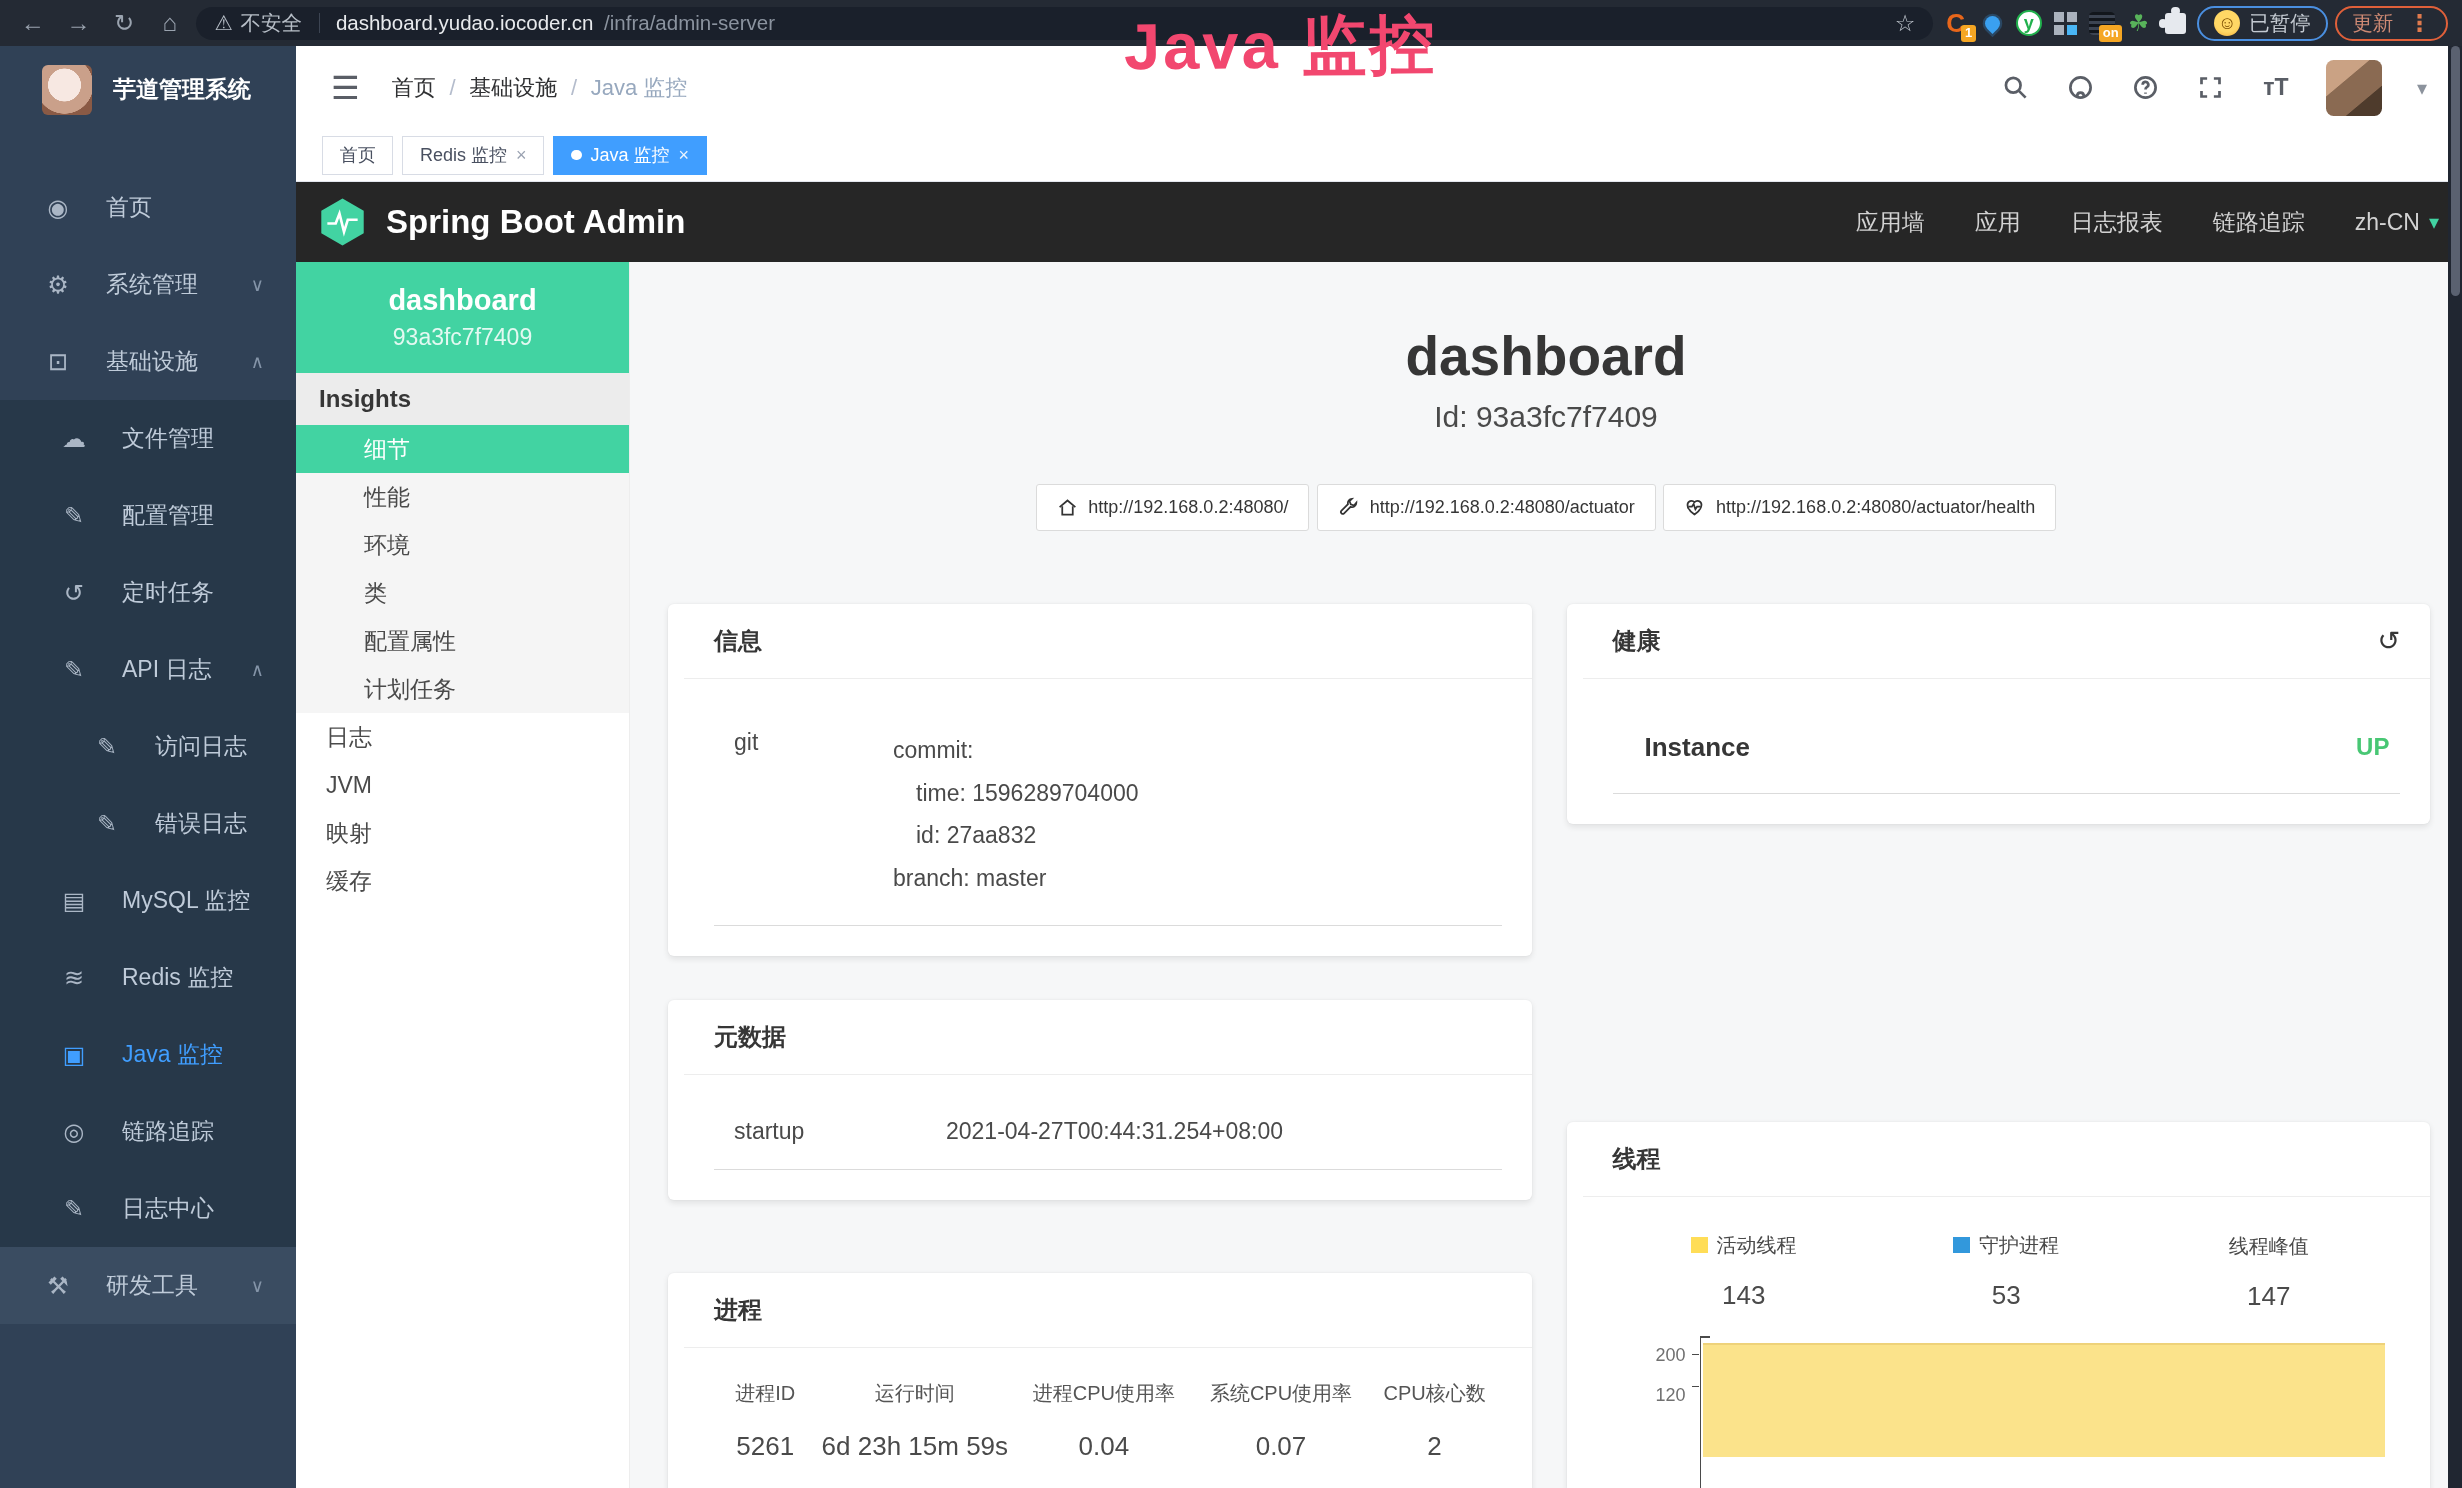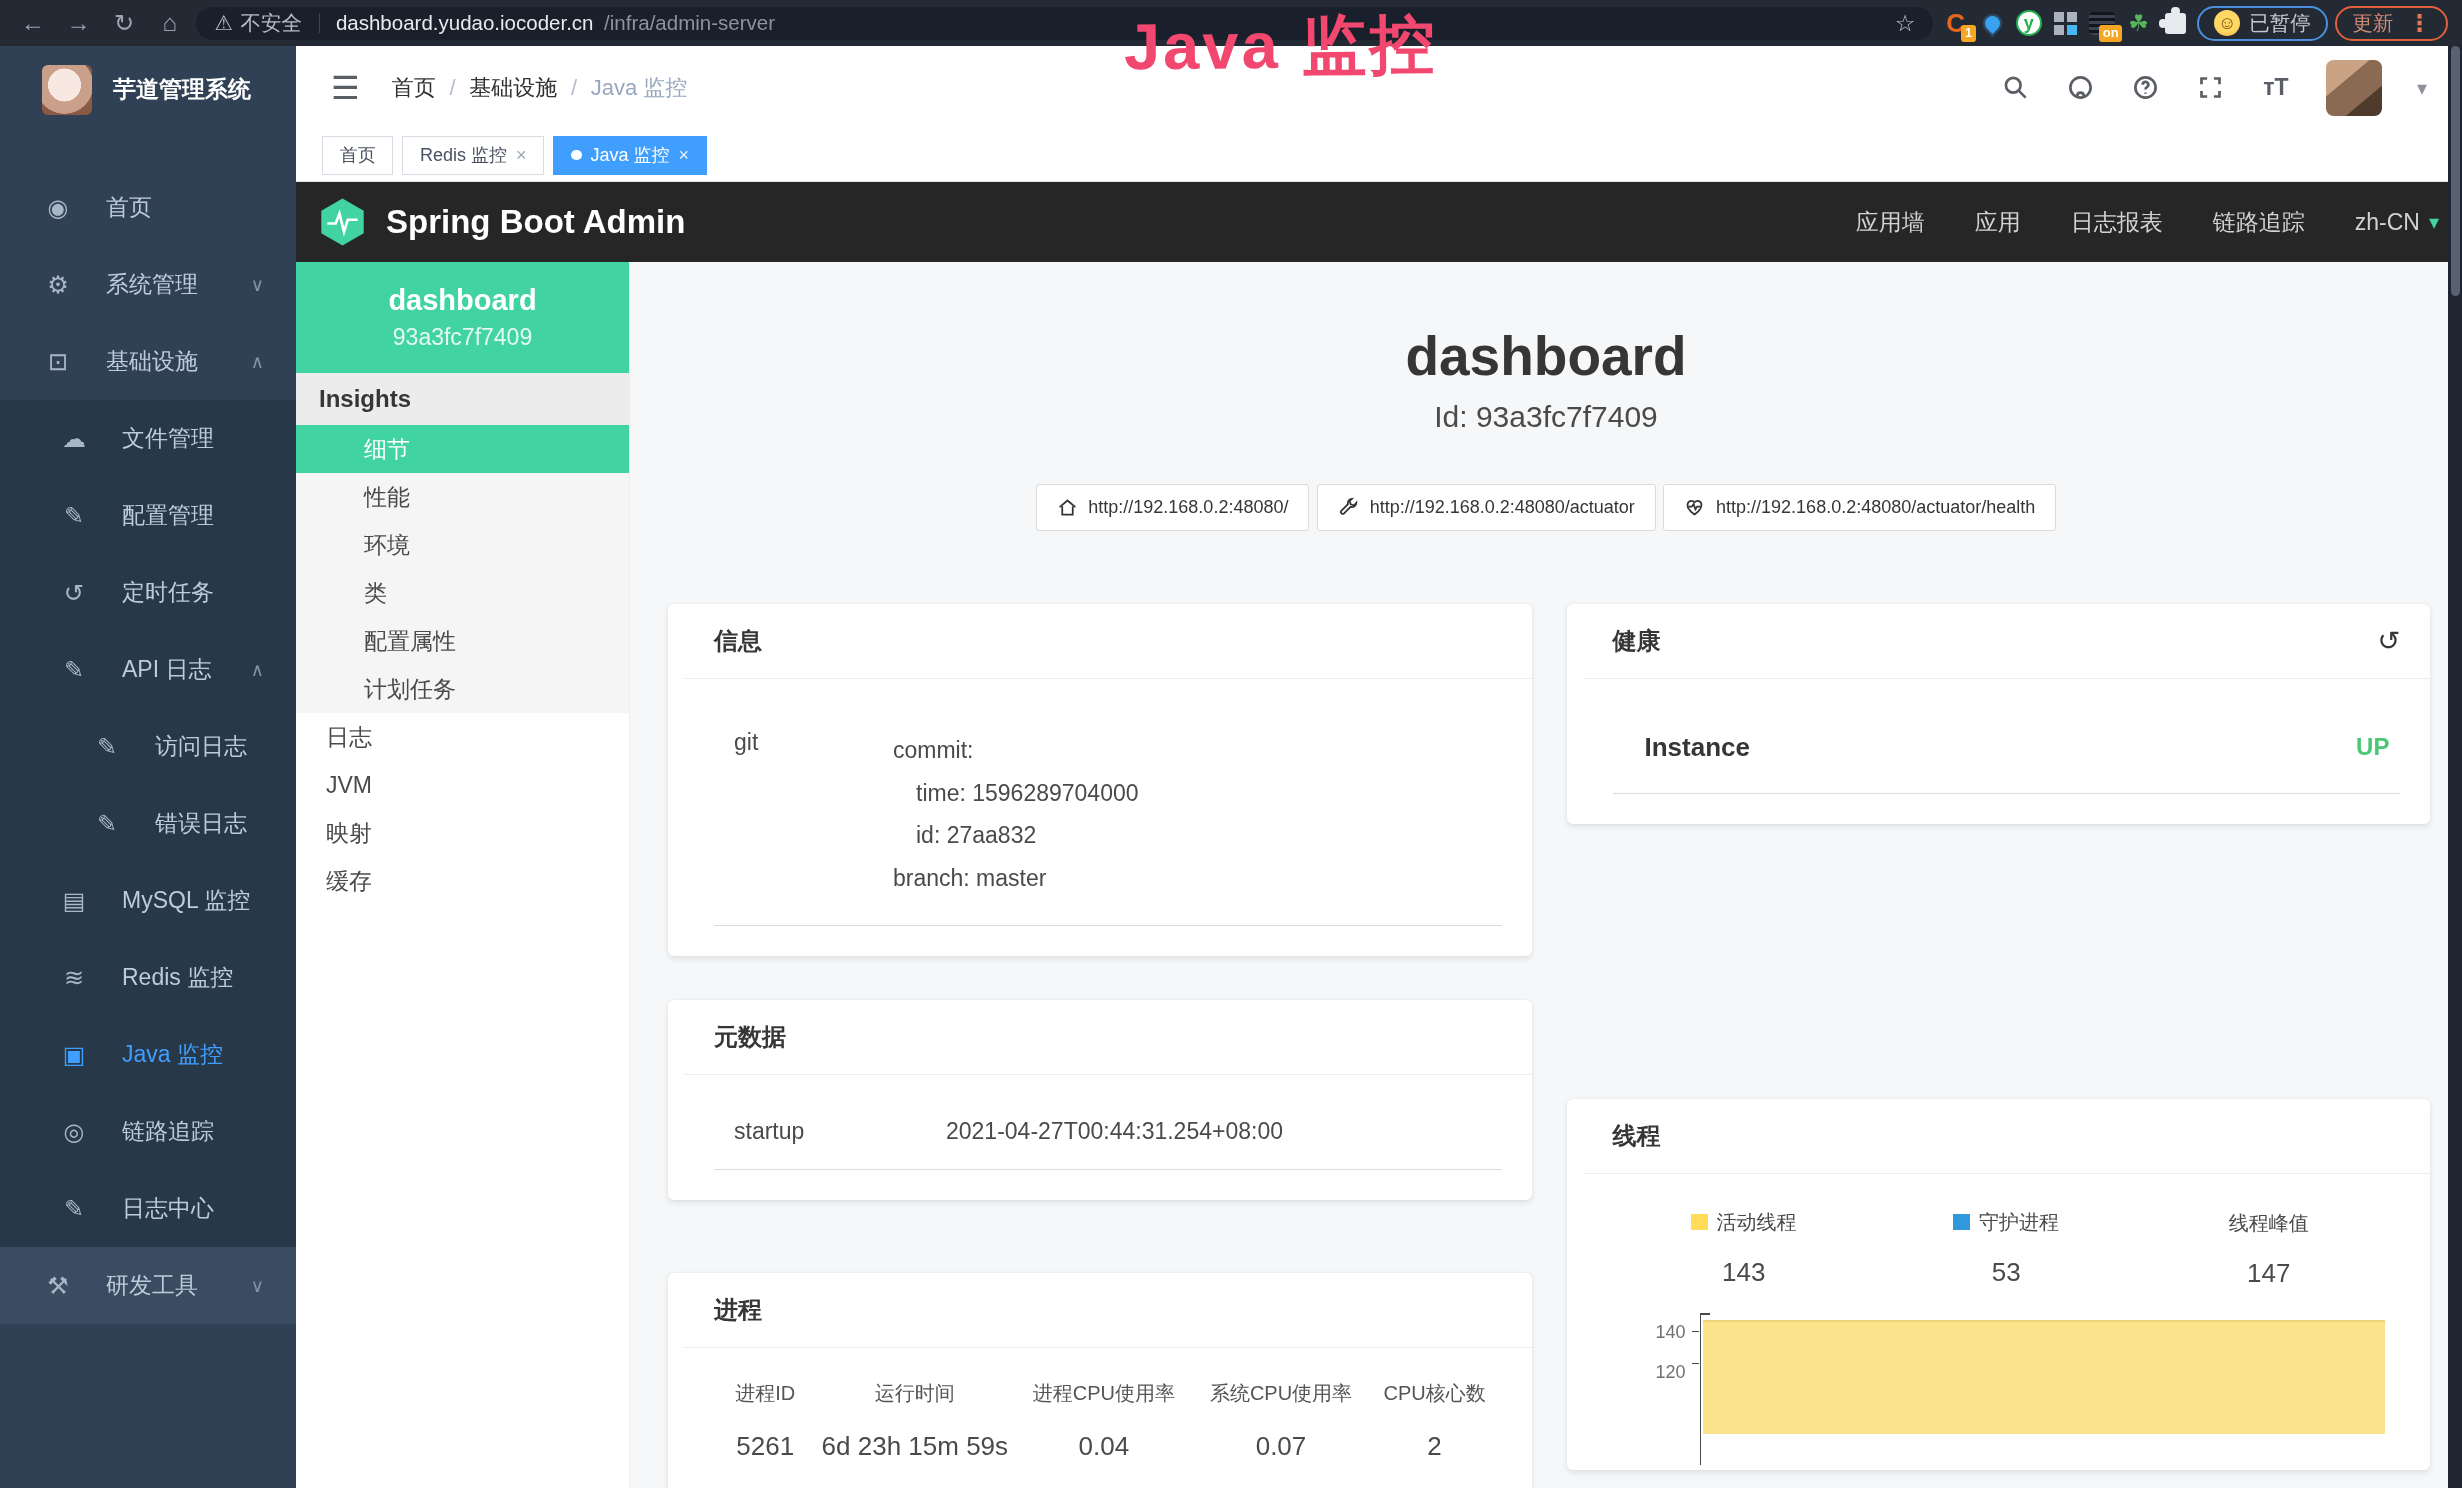--- a/index.html
+++ b/index.html
@@ -478,21 +478,21 @@
                     <td>2</td>
                   </tr>
                 </tbody>
                   </table>
               </div>
             </section>
           </div>
 
           <div class="col">
 
-            <section class="card" style="margin-bottom:72px;">
+            <section class="card" style="margin-bottom:95px;">
               <div class="card-header">
                 <span>健康</span>
                 <span class="hico">↺</span>
               </div>
               <div class="card-body" style="padding-top:42px;">
                 <div class="health-row">
                   <span class="health-key">Instance</span>
                   <span class="up">UP</span>
                 </div>
               </div>
@@ -520,21 +520,21 @@
                   </div>
                   <div class="legend-col">
                     <span class="legend-label">
                       <span>线程峰值</span>
                     </span>
                     <div class="legend-val">147</div>
                   </div>
                 </div>
 
                 <div class="chart">
-                  <span class="ytick" style="top:3px;">140</span>
+                  <span class="ytick" style="top:3px;">200</span>
                   <span class="ytick" style="top:43px;">120</span>
 
                   <span class="yaxis"></span>
                   <span class="yaxis-cap"></span>
                   <span class="tickmark" style="top:12px;"></span>
                   <span class="tickmark" style="top:44px;"></span>
 
                   <div class="band" style="background: rgb(251, 227, 139);">
                     
                   </div>

